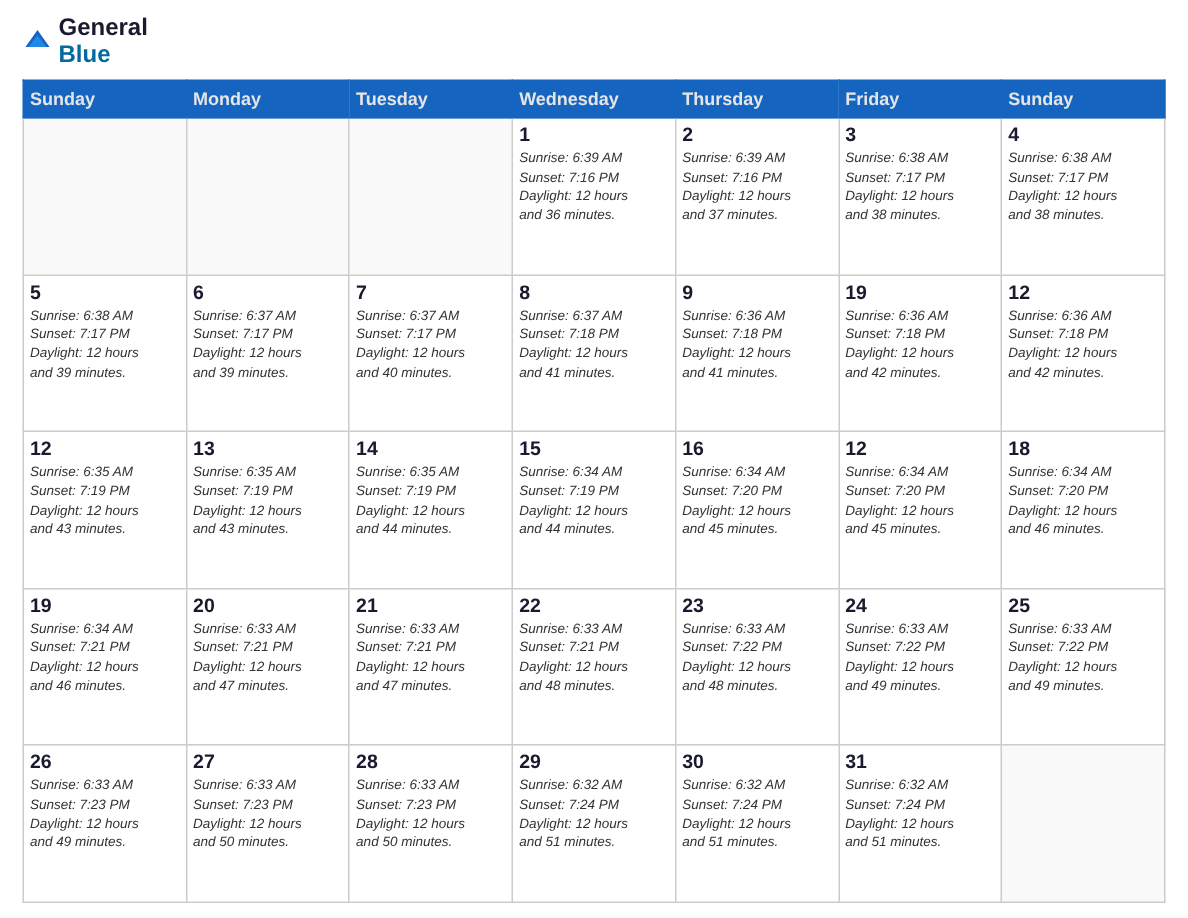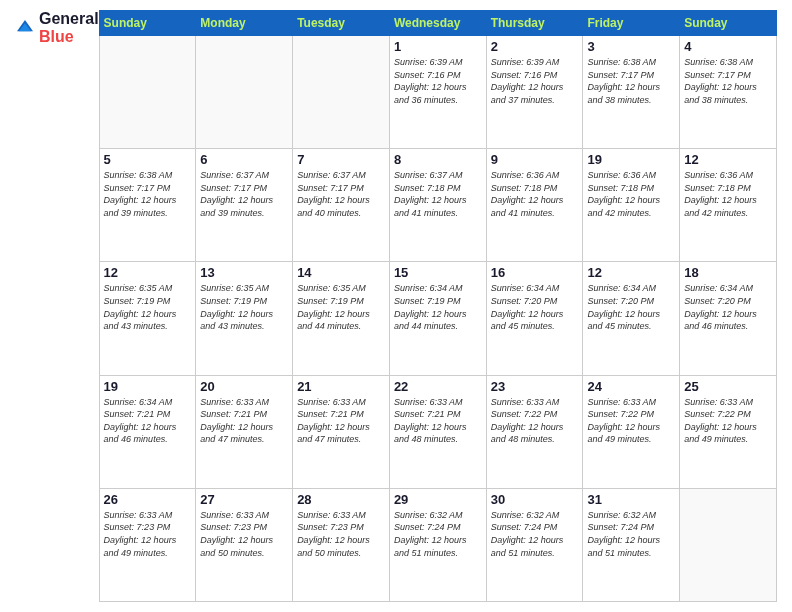--- a/index.html
+++ b/index.html
@@ -8,21 +8,21 @@
       height: 612px;
       font-family: Arial, sans-serif;
       background: #fff;
       overflow: hidden;
     }
     .page {
       width: 792px;
       height: 612px;
       padding: 10px 15px;
       display: flex;
-      flex-direction: row;
+      flex-direction: column;
     }
     .header {
       display: flex;
       justify-content: space-between;
       align-items: flex-start;
       margin-bottom: 8px;
     }
     .logo {
       display: flex;
       align-items: center;
@@ -48,21 +48,21 @@
     }
     .calendar {
       flex: 1;
       border: 1px solid #ccc;
       border-collapse: collapse;
       width: 100%;
       table-layout: fixed;
     }
     .calendar th {
       background: #1565c0;
-      color: #bef264;
+      color: #e5e5e5;
       font-size: 12px;
       padding: 5px 4px;
       text-align: left;
       border: 1px solid #1565c0;
     }
     .calendar td {
       border: 1px solid #ccc;
       vertical-align: top;
       padding: 3px 4px;
       font-size: 9.5px;
@@ -93,21 +93,21 @@
 
 <div class="page">
   <div class="header">
     <div class="logo">
       <svg class="logo-icon" viewBox="0 0 30 30">
         <polygon points="15,3 27,20 3,20" fill="#1565c0"></polygon>
         <polygon points="15,8 24,20 6,20" fill="#1e88e5"></polygon>
       </svg>
       <div>
         <div style="font-size:16px;font-weight:bold;color:#1a1a2e;line-height:1.1;">General</div>
-        <div style="font-size:16px;font-weight:bold;color:#ef4444;line-height:1.1;">Blue</div>
+        <div style="font-size:16px;font-weight:bold;color:#0369a1;line-height:1.1;">Blue</div>
       </div>
     </div>
     <div class="title-block">
       <div class="month-year"></div>
       <div class="location"></div>
     </div>
   </div>
 
   <table class="calendar">
     <thead>

